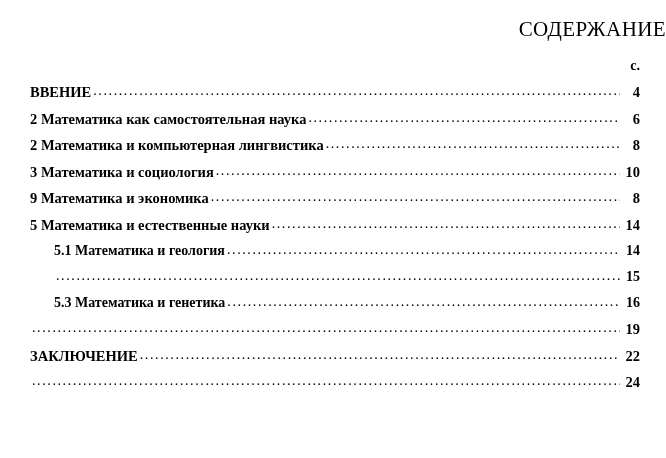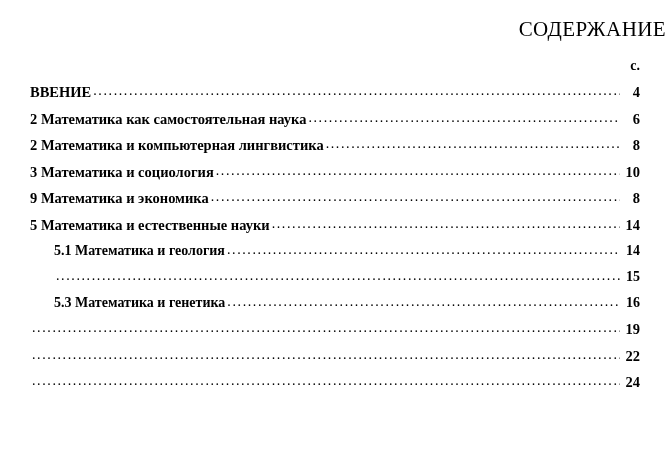--- a/index.html
+++ b/index.html
@@ -139,20 +139,21 @@
       <span class="toc-dots">........................................................................................................................................................</span>
       <span class="toc-page">16</span>
     </div>
 
     <div class="toc-entry level-1">
       <span class="toc-dots">........................................................................................................................................................</span>
       <span class="toc-page">19</span>
     </div>
 
     <div class="toc-entry level-1">
+      <span class="toc-label">ЗАКЛЮЧЕНИЕ</span>
       <span class="toc-dots">........................................................................................................................................................</span>
       <span class="toc-page">22</span>
     </div>
 
     <div class="toc-entry level-1">
       <span class="toc-dots">........................................................................................................................................................</span>
       <span class="toc-page">24</span>
     </div>
 
   </div>

